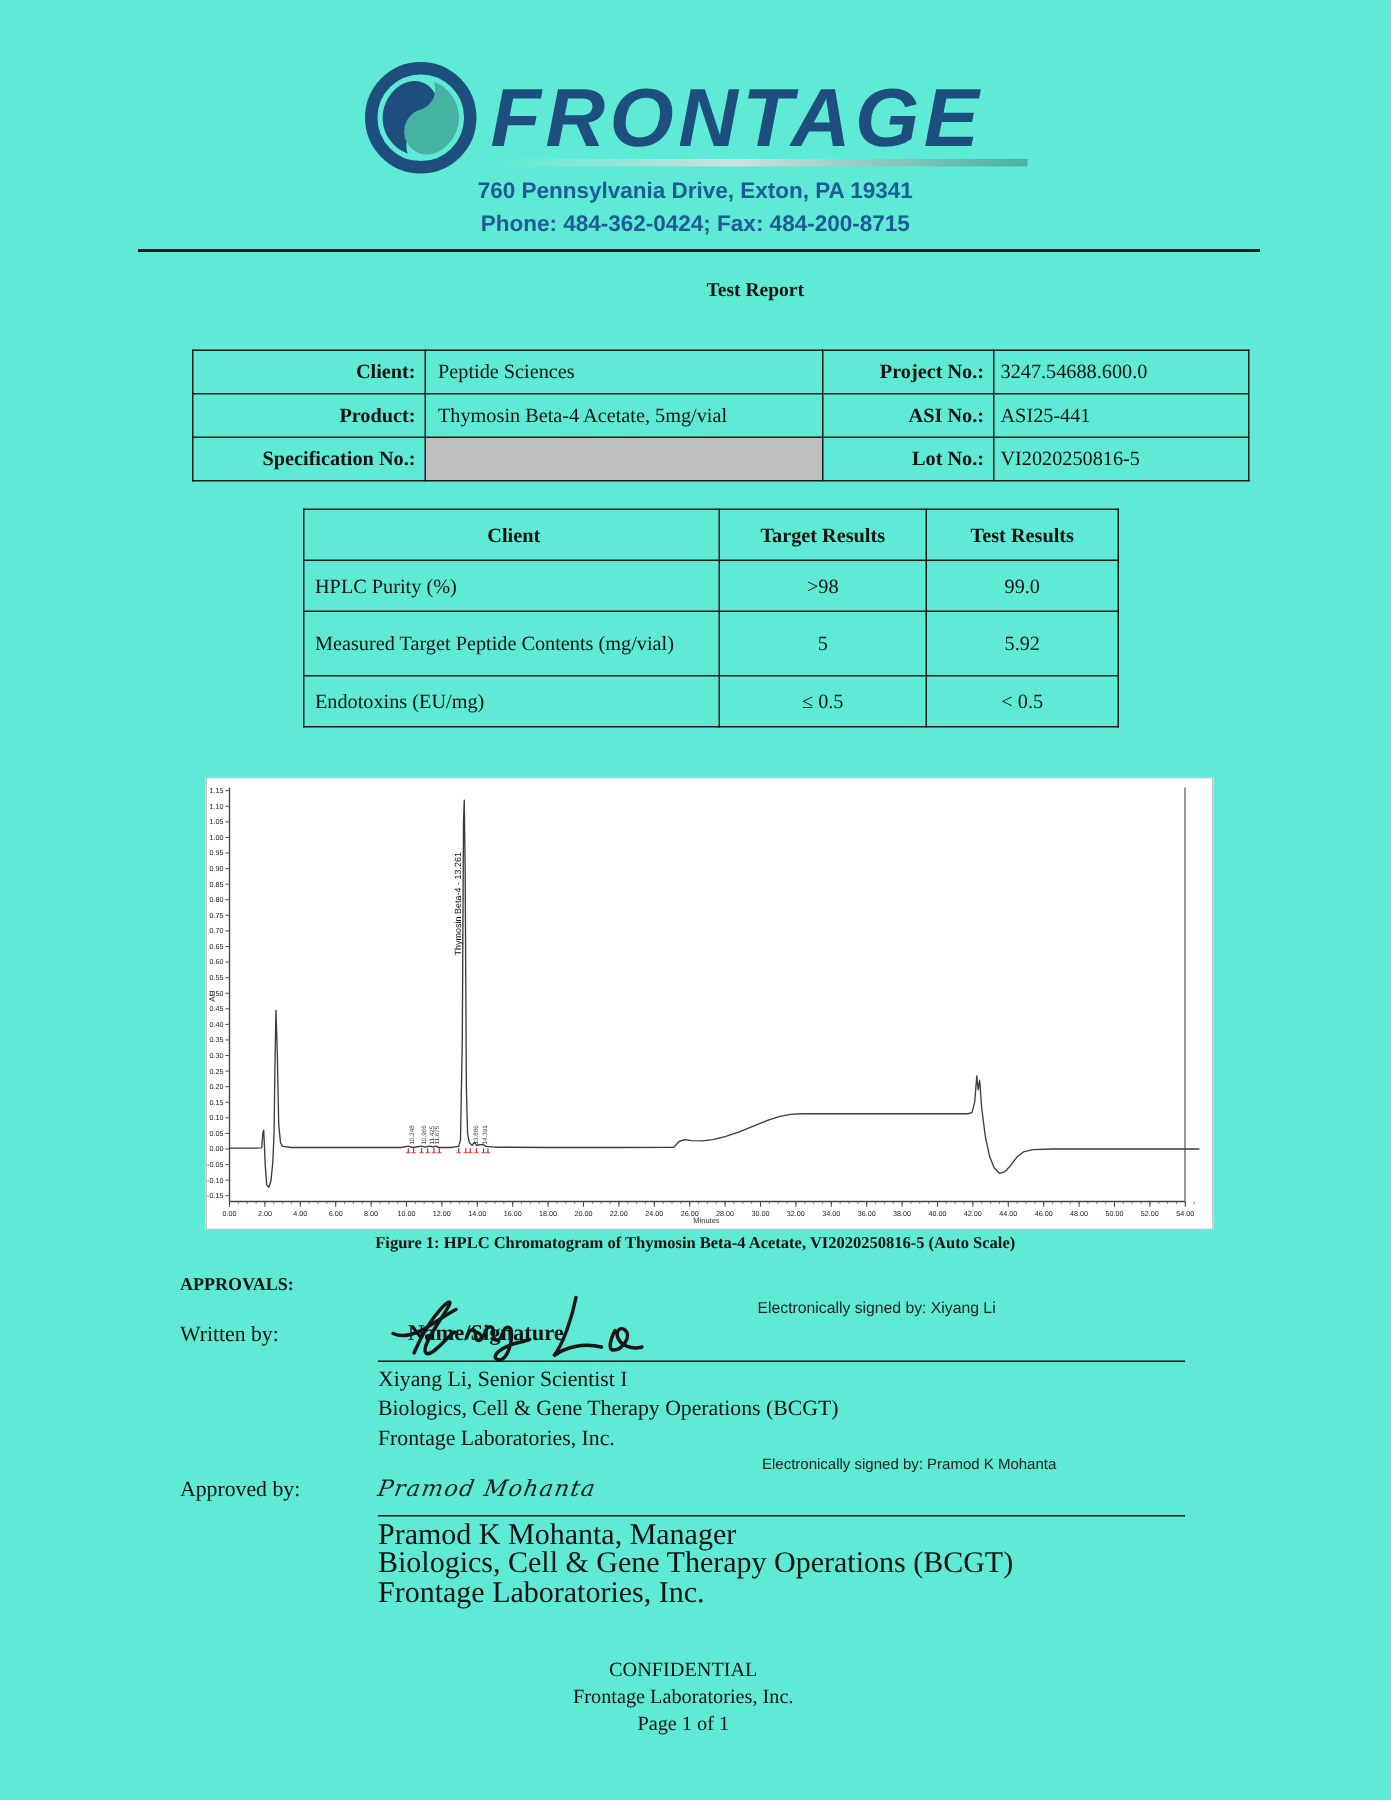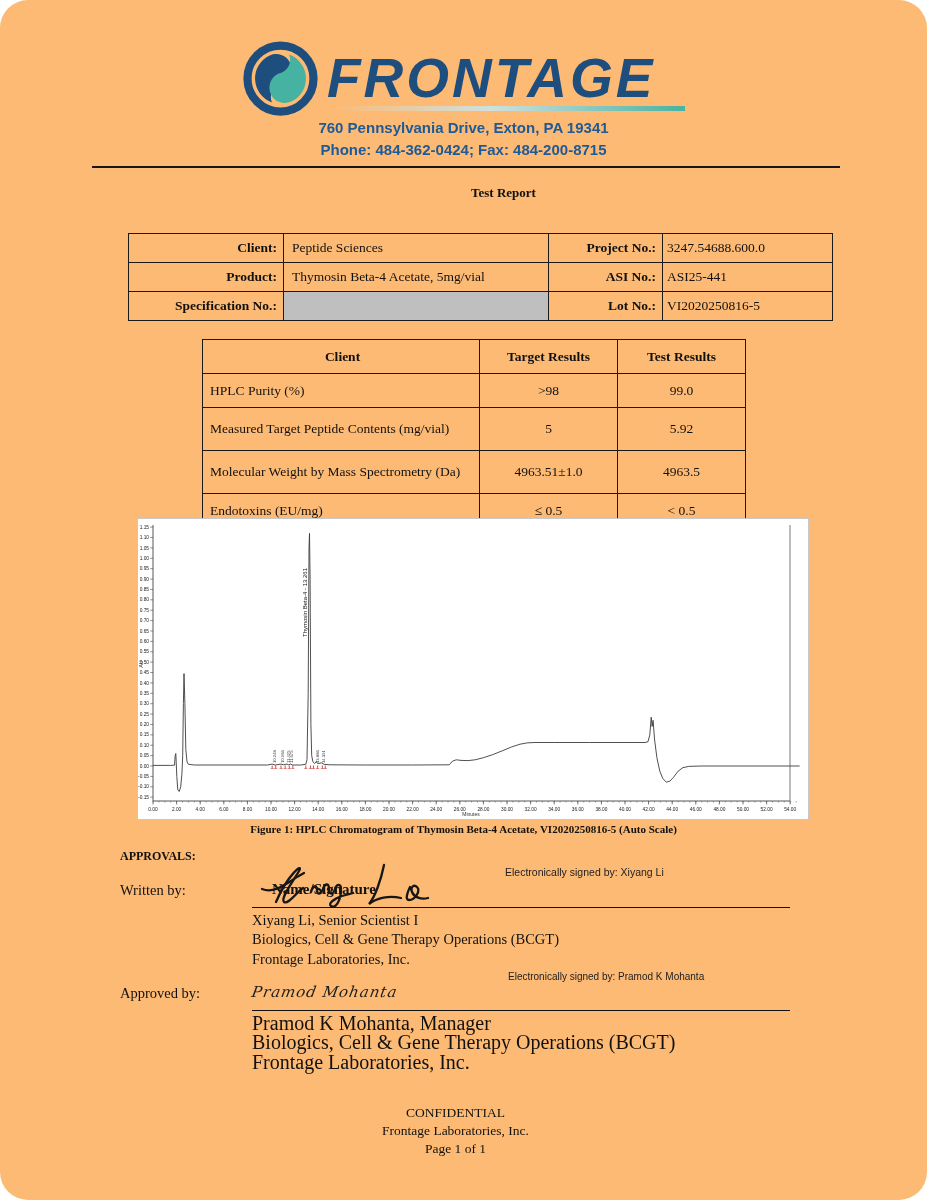--- a/index.html
+++ b/index.html
@@ -1,17 +1,17 @@
 <!DOCTYPE html>
 <html><head>
 <meta charset="utf-8">
 <style>
   html,body{margin:0;padding:0;background:#fff;}
-  .page{position:relative;width:927px;height:1200px;background:#fdba74;overflow:hidden;
-        font-family:"Liberation Serif",serif;color:#111;border-radius:28px;}
+  .page{position:relative;width:927px;height:1200px;background:#5eead4;overflow:hidden;
+        font-family:"Liberation Serif",serif;color:#111;}
   
   .logo-icon{position:absolute;left:243px;top:41px;width:75px;height:75px;}
   .brand{position:absolute;left:327px;top:46px;font-family:"Liberation Sans",sans-serif;
          font-weight:bold;font-style:italic;font-size:55px;letter-spacing:3px;color:#1d4e7e;}
   .swoosh{position:absolute;left:333px;top:106px;width:352px;height:5px;
           background:linear-gradient(to right,rgba(220,220,220,0),#cfe0dd 45%,#49b2a2);}
   .addr{position:absolute;left:0;width:927px;text-align:center;
         font-family:"Liberation Sans",sans-serif;font-weight:bold;font-size:15px;color:#1e5a96;}
   .addr1{top:119px;} .addr2{top:141px;}
   .hrule{position:absolute;left:92px;top:166px;width:748px;border-top:2px solid #161616;}
@@ -111,25 +111,20 @@
     </tr>
     <tr class="r1">
       <td class="rt-test">HPLC Purity (%)</td>
       <td class="rt-val">&gt;98</td>
       <td class="rt-val2">99.0</td>
     </tr>
     <tr class="r2">
       <td class="rt-test">Measured Target Peptide Contents (mg/vial)</td>
       <td class="rt-val">5</td>
       <td class="rt-val2">5.92</td>
-    </tr>
-    <tr class="r3">
-      <td class="rt-test">Molecular Weight by Mass Spectrometry (Da)</td>
-      <td class="rt-val">4963.51±1.0</td>
-      <td class="rt-val2">4963.5</td>
     </tr>
     <tr class="r4">
       <td class="rt-test">Endotoxins (EU/mg)</td>
       <td class="rt-val">≤ 0.5</td>
       <td class="rt-val2">&lt; 0.5</td>
     </tr>
   </tbody>
     </table>
 
   <div class="figure">

